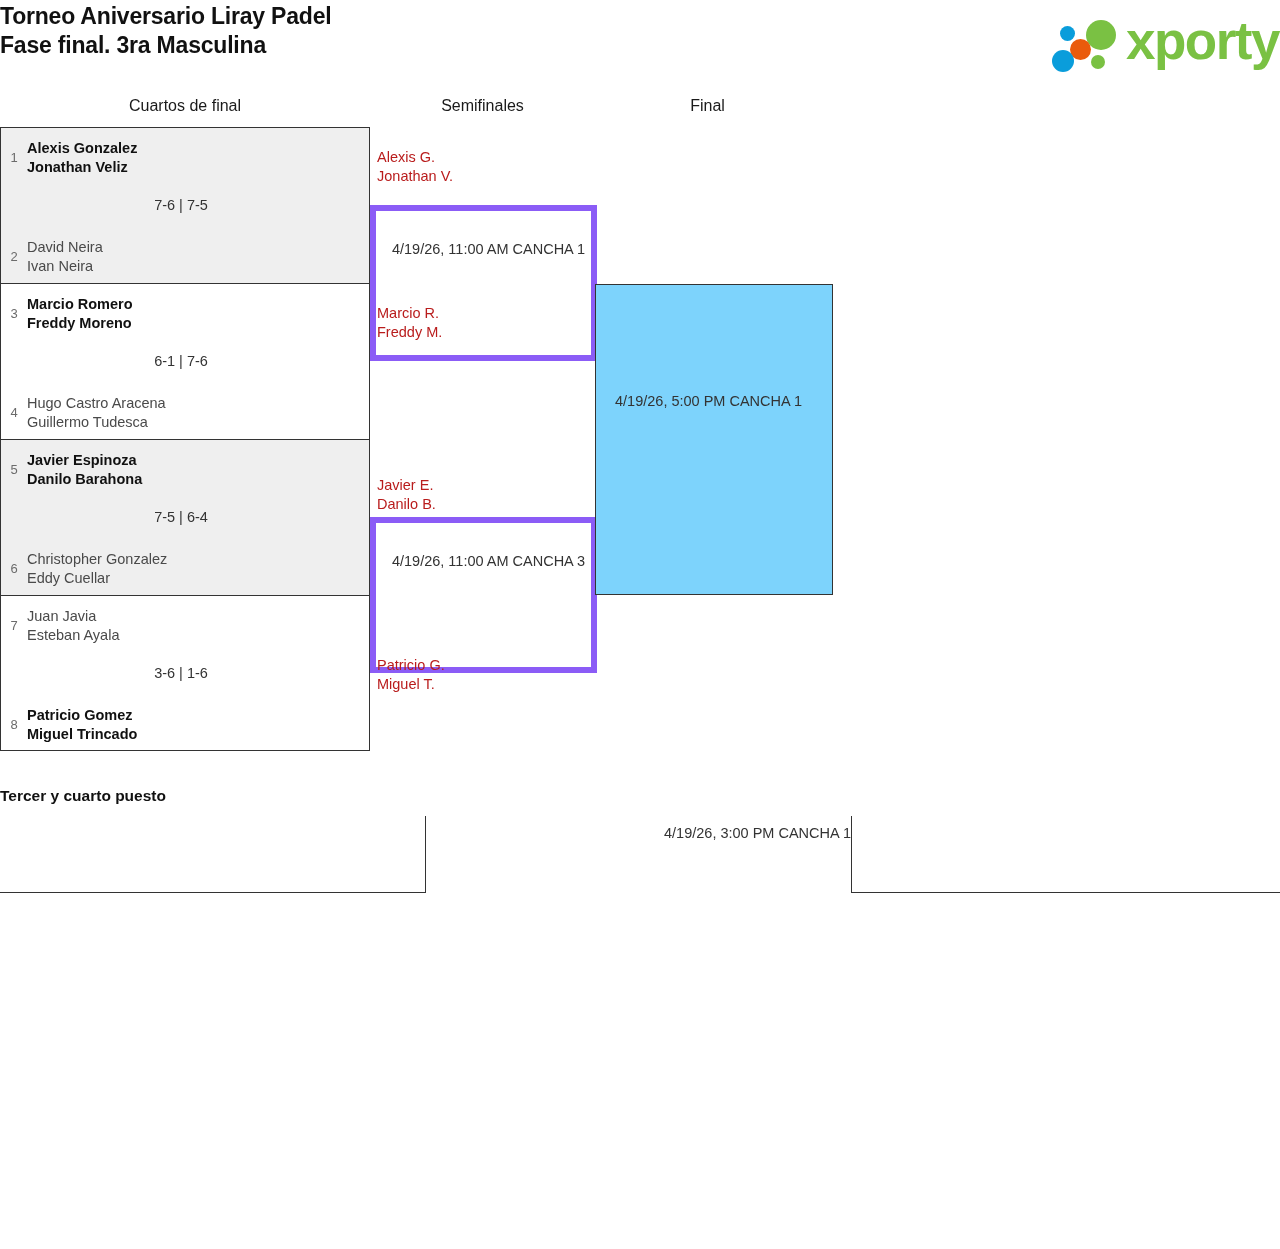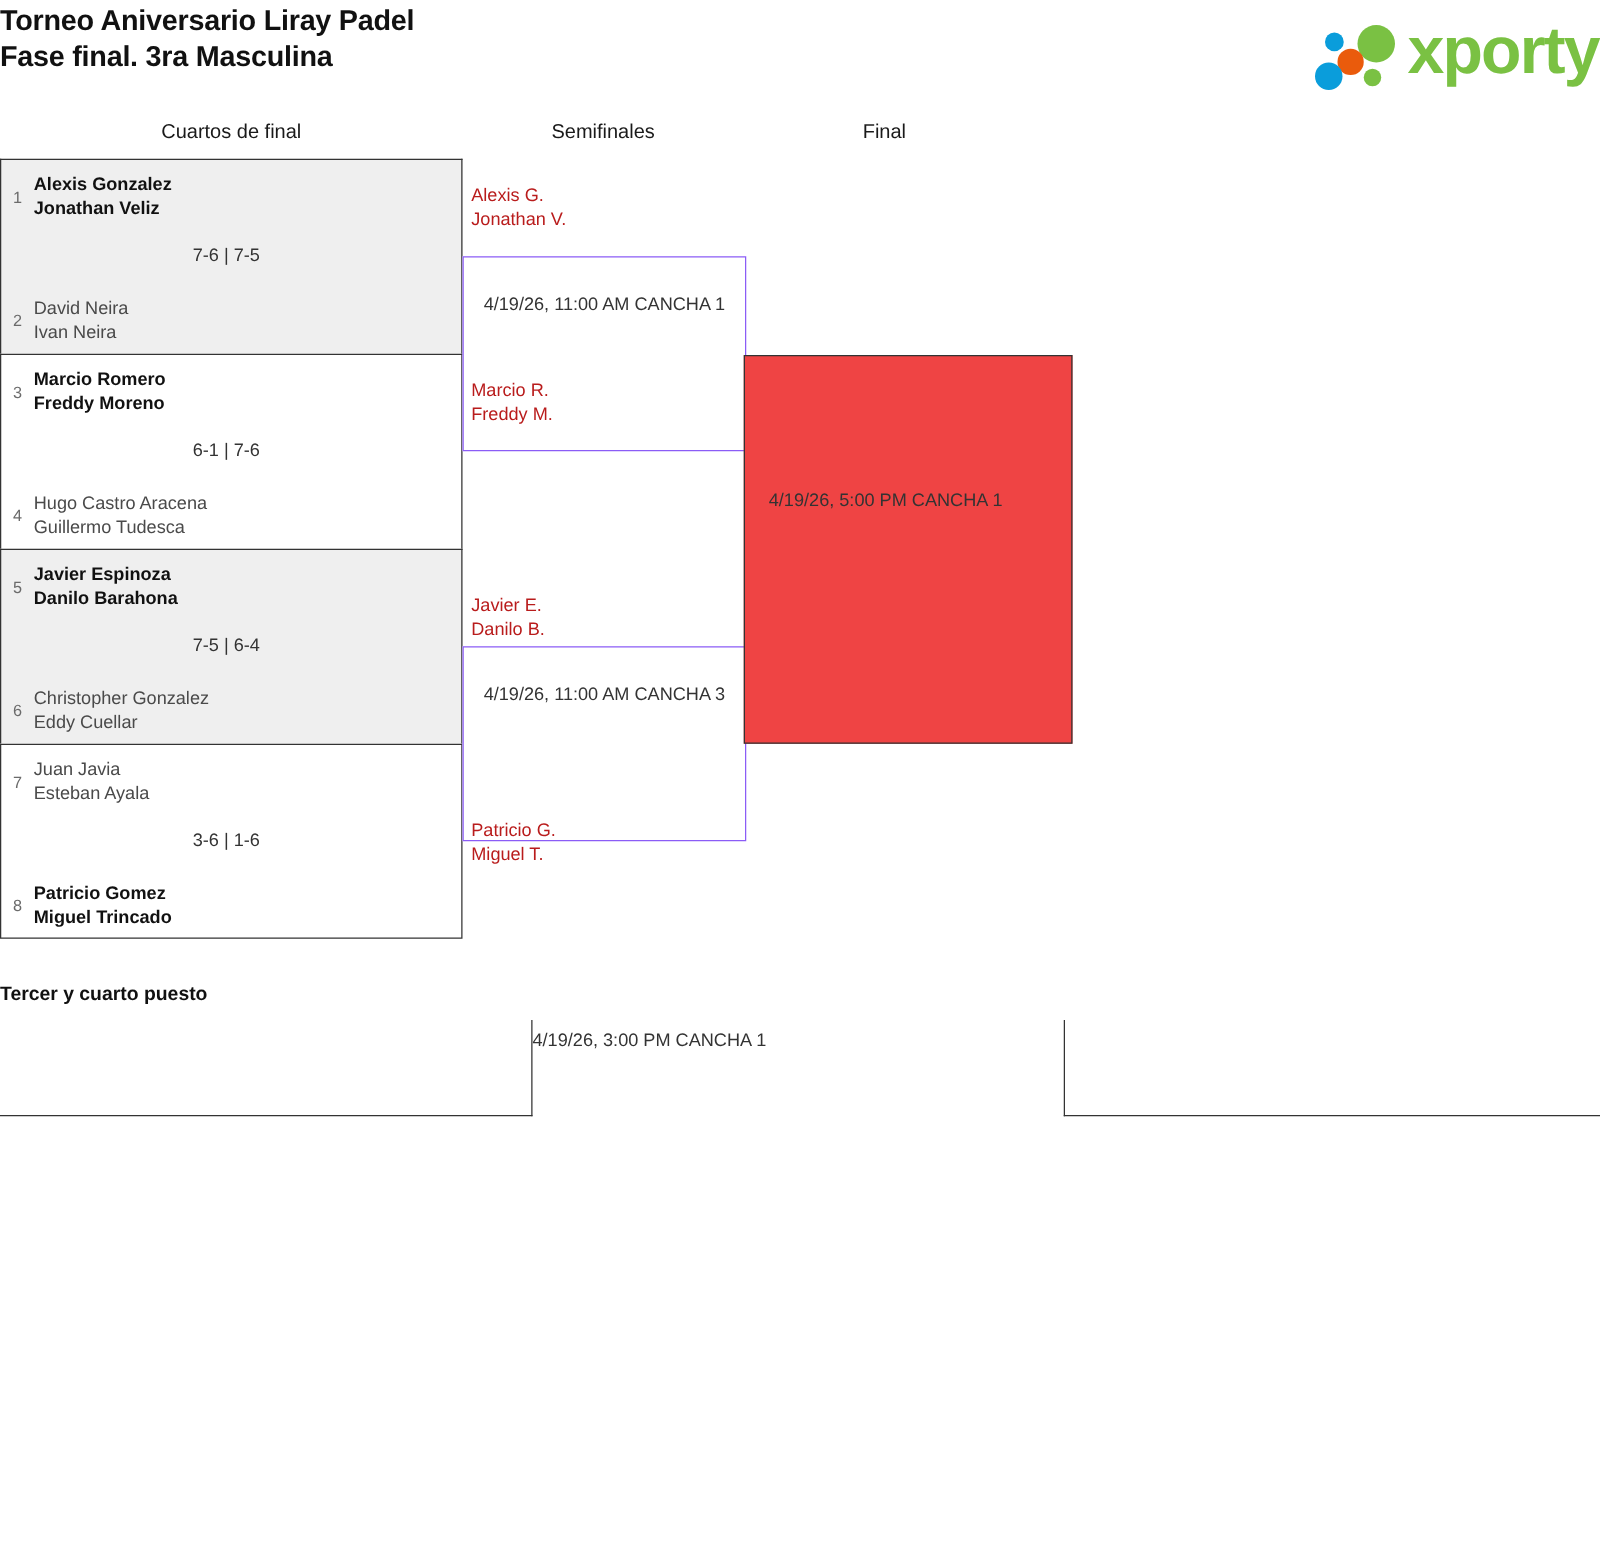--- a/index.html
+++ b/index.html
@@ -132,21 +132,21 @@
     font-size: 14.5px;
     color: #333333;
   }
 
   
   .sf-box {
     position: absolute;
     left: 370px;
     width: 227px;
     height: 156px;
-    border: 1px solid #8b5cf6;
+    border: 6px solid #8b5cf6;
     background: #ffffff;
   }
   #sf-1 { top: 205px; }
   #sf-2 { top: 517px; }
   .sf-meta {
     position: absolute;
     left: 0; top: 30px;
     width: 225px;
     text-align: center;
     font-size: 14.5px;
@@ -164,23 +164,23 @@
   }
   #sf-1-team-top    { top: 148px; }
   #sf-1-team-bottom { top: 304px; }
   #sf-2-team-top    { top: 476px; }
   #sf-2-team-bottom { top: 616px; margin-top: 40px; }
 
   
   #final-box {
     position: absolute;
     left: 595px; top: 284px;
-    width: 263px; height: 311px;
+    width: 238px; height: 311px;
     border: 1px solid #333333;
-    background: #ef4444;
+    background: #7dd3fc;
   }
   #final-meta {
     position: absolute;
     left: 0; top: 108px;
     width: 225px;
     text-align: center;
     font-size: 14.5px;
     color: #333333;
     white-space: nowrap;
   }
@@ -210,21 +210,21 @@
     position: absolute;
     left: 851px; top: 36px;
     width: 429px; height: 77px;
     border-left: 1px solid #333333;
     border-bottom: 1px solid #333333;
   }
   #tp-meta {
     position: absolute;
     left: 426px; top: 45px;
     width: 425px;
-    text-align: left;
+    text-align: right;
     font-size: 14.5px;
     color: #333333;
     white-space: nowrap;
   }
 </style>
 </head>
 <body>
 
 <div id="header">
   <div id="title-block">

